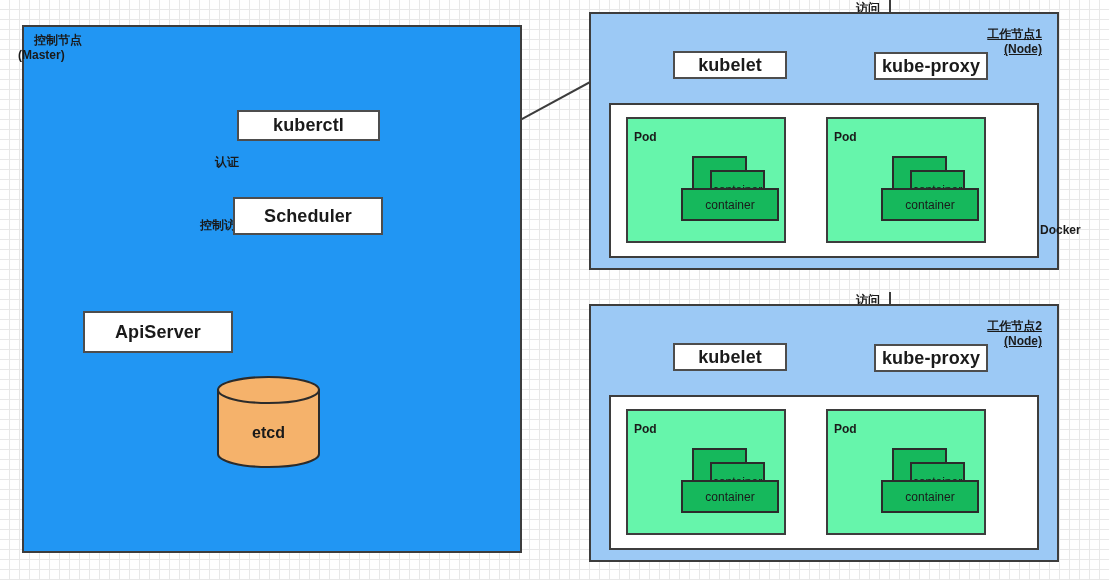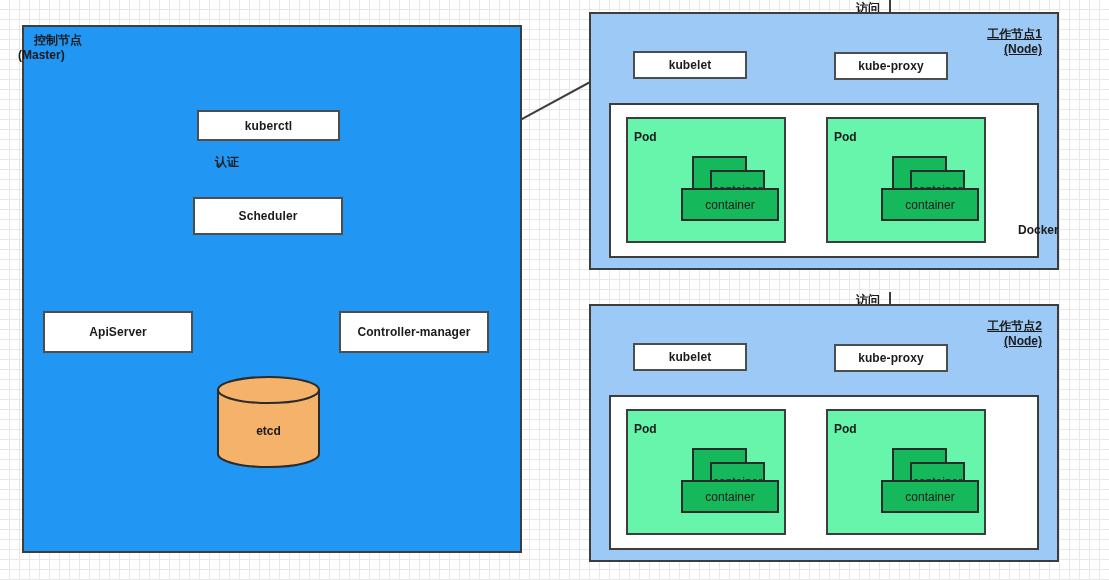--- a/index.html
+++ b/index.html
@@ -33,24 +33,25 @@
   .pod-region    { background: #66f5ab; }
 
   .nodebox {
     position: absolute;
     box-sizing: border-box;
     background: #ffffff;
     border: 2px solid #4d4d4d;
     display: flex;
     align-items: center;
     justify-content: center;
-    font-size: 12px;
+    font-size: 18px;
     font-weight: bold;
     color: #1a1a1a;
     letter-spacing: .1px;
+    margin-left: 40px;
   }
 
   .containerbox {
     position: absolute;
     box-sizing: border-box;
     background: #16b85c;
     border: 2px solid #2b2b2b;
     display: flex;
     align-items: center;
     justify-content: center;
@@ -68,21 +69,21 @@
   .label-bold  { font-weight: bold; }
   .label-right { text-align: right; text-decoration: underline; }
   .label-center{ text-align: center; }
 
   .cyl-wrap { position: absolute; }
   .cyl-wrap svg { display: block; }
   .cyl-text {
     position: absolute;
     left: 0; right: 0;
     text-align: center;
-    font-size: 12px;
+    font-size: 16px;
     font-weight: bold;
     color: #1a1a1a;
   }
 
   svg.arrows {
     position: absolute;
     left: 0; top: 0;
     width: 1109px;
     height: 580px;
     pointer-events: none;
@@ -131,42 +132,41 @@
 
   <div class="nodebox" style="left:197px; top:110px; width:143px; height:31px;">kuberctl</div>
 
   <div class="label label-bold label-center" style="left:196px; top:155px; width:62px;">认证</div>
   <div class="label label-bold label-center" style="left:190px; top:170px; width:68px;margin-top:48px;">控制访问</div>
 
   <div class="nodebox" style="left:193px; top:197px; width:150px; height:38px;">Scheduler</div>
 
   <div class="nodebox" style="left:43px; top:311px; width:150px; height:42px;">ApiServer</div>
 
-  <div class="nodebox" style="left:339px; top:311px; width:150px; height:42px;">Controller-manager</div>
 
   <div class="cyl-wrap" style="left:216px; top:376px; width:105px; height:92px;">
     <svg width="105" height="92" viewBox="0 0 105 92">
       <path d="M2,14 L2,78 A50.5,13 0 0 0 103,78 L103,14 Z" fill="#f5b26b" stroke="#2b2b2b" stroke-width="2"></path>
       <ellipse cx="52.5" cy="14" rx="50.5" ry="13" fill="#f5b26b" stroke="#2b2b2b" stroke-width="2"></ellipse>
     </svg>
     <div class="cyl-text" style="top:48px;">etcd</div>
   </div>
 
   <div class="label label-bold" style="left:856px; top:1px;">访问</div>
 
   <div class="region node-region" style="left:589px; top:12px; width:470px; height:258px;"></div>
 
   <div class="label label-bold label-right" style="left:920px; top:27px; width:122px;">工作节点1</div>
   <div class="label label-bold label-right" style="left:920px; top:42px; width:122px;">(Node)</div>
 
   <div class="nodebox" style="left:633px; top:51px; width:114px; height:28px;">kubelet</div>
   <div class="nodebox" style="left:834px; top:52px; width:114px; height:28px;">kube-proxy</div>
 
   <div class="region docker-region" style="left:609px; top:103px; width:430px; height:155px;"></div>
-  <div class="label label-bold" style="left:998px; top:223px;padding-left:20px;">Docker</div>
+  <div class="label label-bold" style="left:1020px; top:223px;padding-left:20px;">Docker</div>
 
   <div class="region pod-region" style="left:626px; top:117px; width:160px; height:126px;"></div>
   <div class="label label-bold" style="left:634px; top:130px;">Pod</div>
   <div class="containerbox" style="left:692px; top:156px; width:55px; height:40px;"></div>
   <div class="containerbox" style="left:710px; top:170px; width:55px; height:40px;">container</div>
   <div class="containerbox" style="left:681px; top:188px; width:98px; height:33px;">container</div>
 
   <div class="region pod-region" style="left:826px; top:117px; width:160px; height:126px;"></div>
   <div class="label label-bold" style="left:834px; top:130px;">Pod</div>
   <div class="containerbox" style="left:892px; top:156px; width:55px; height:40px;"></div>

